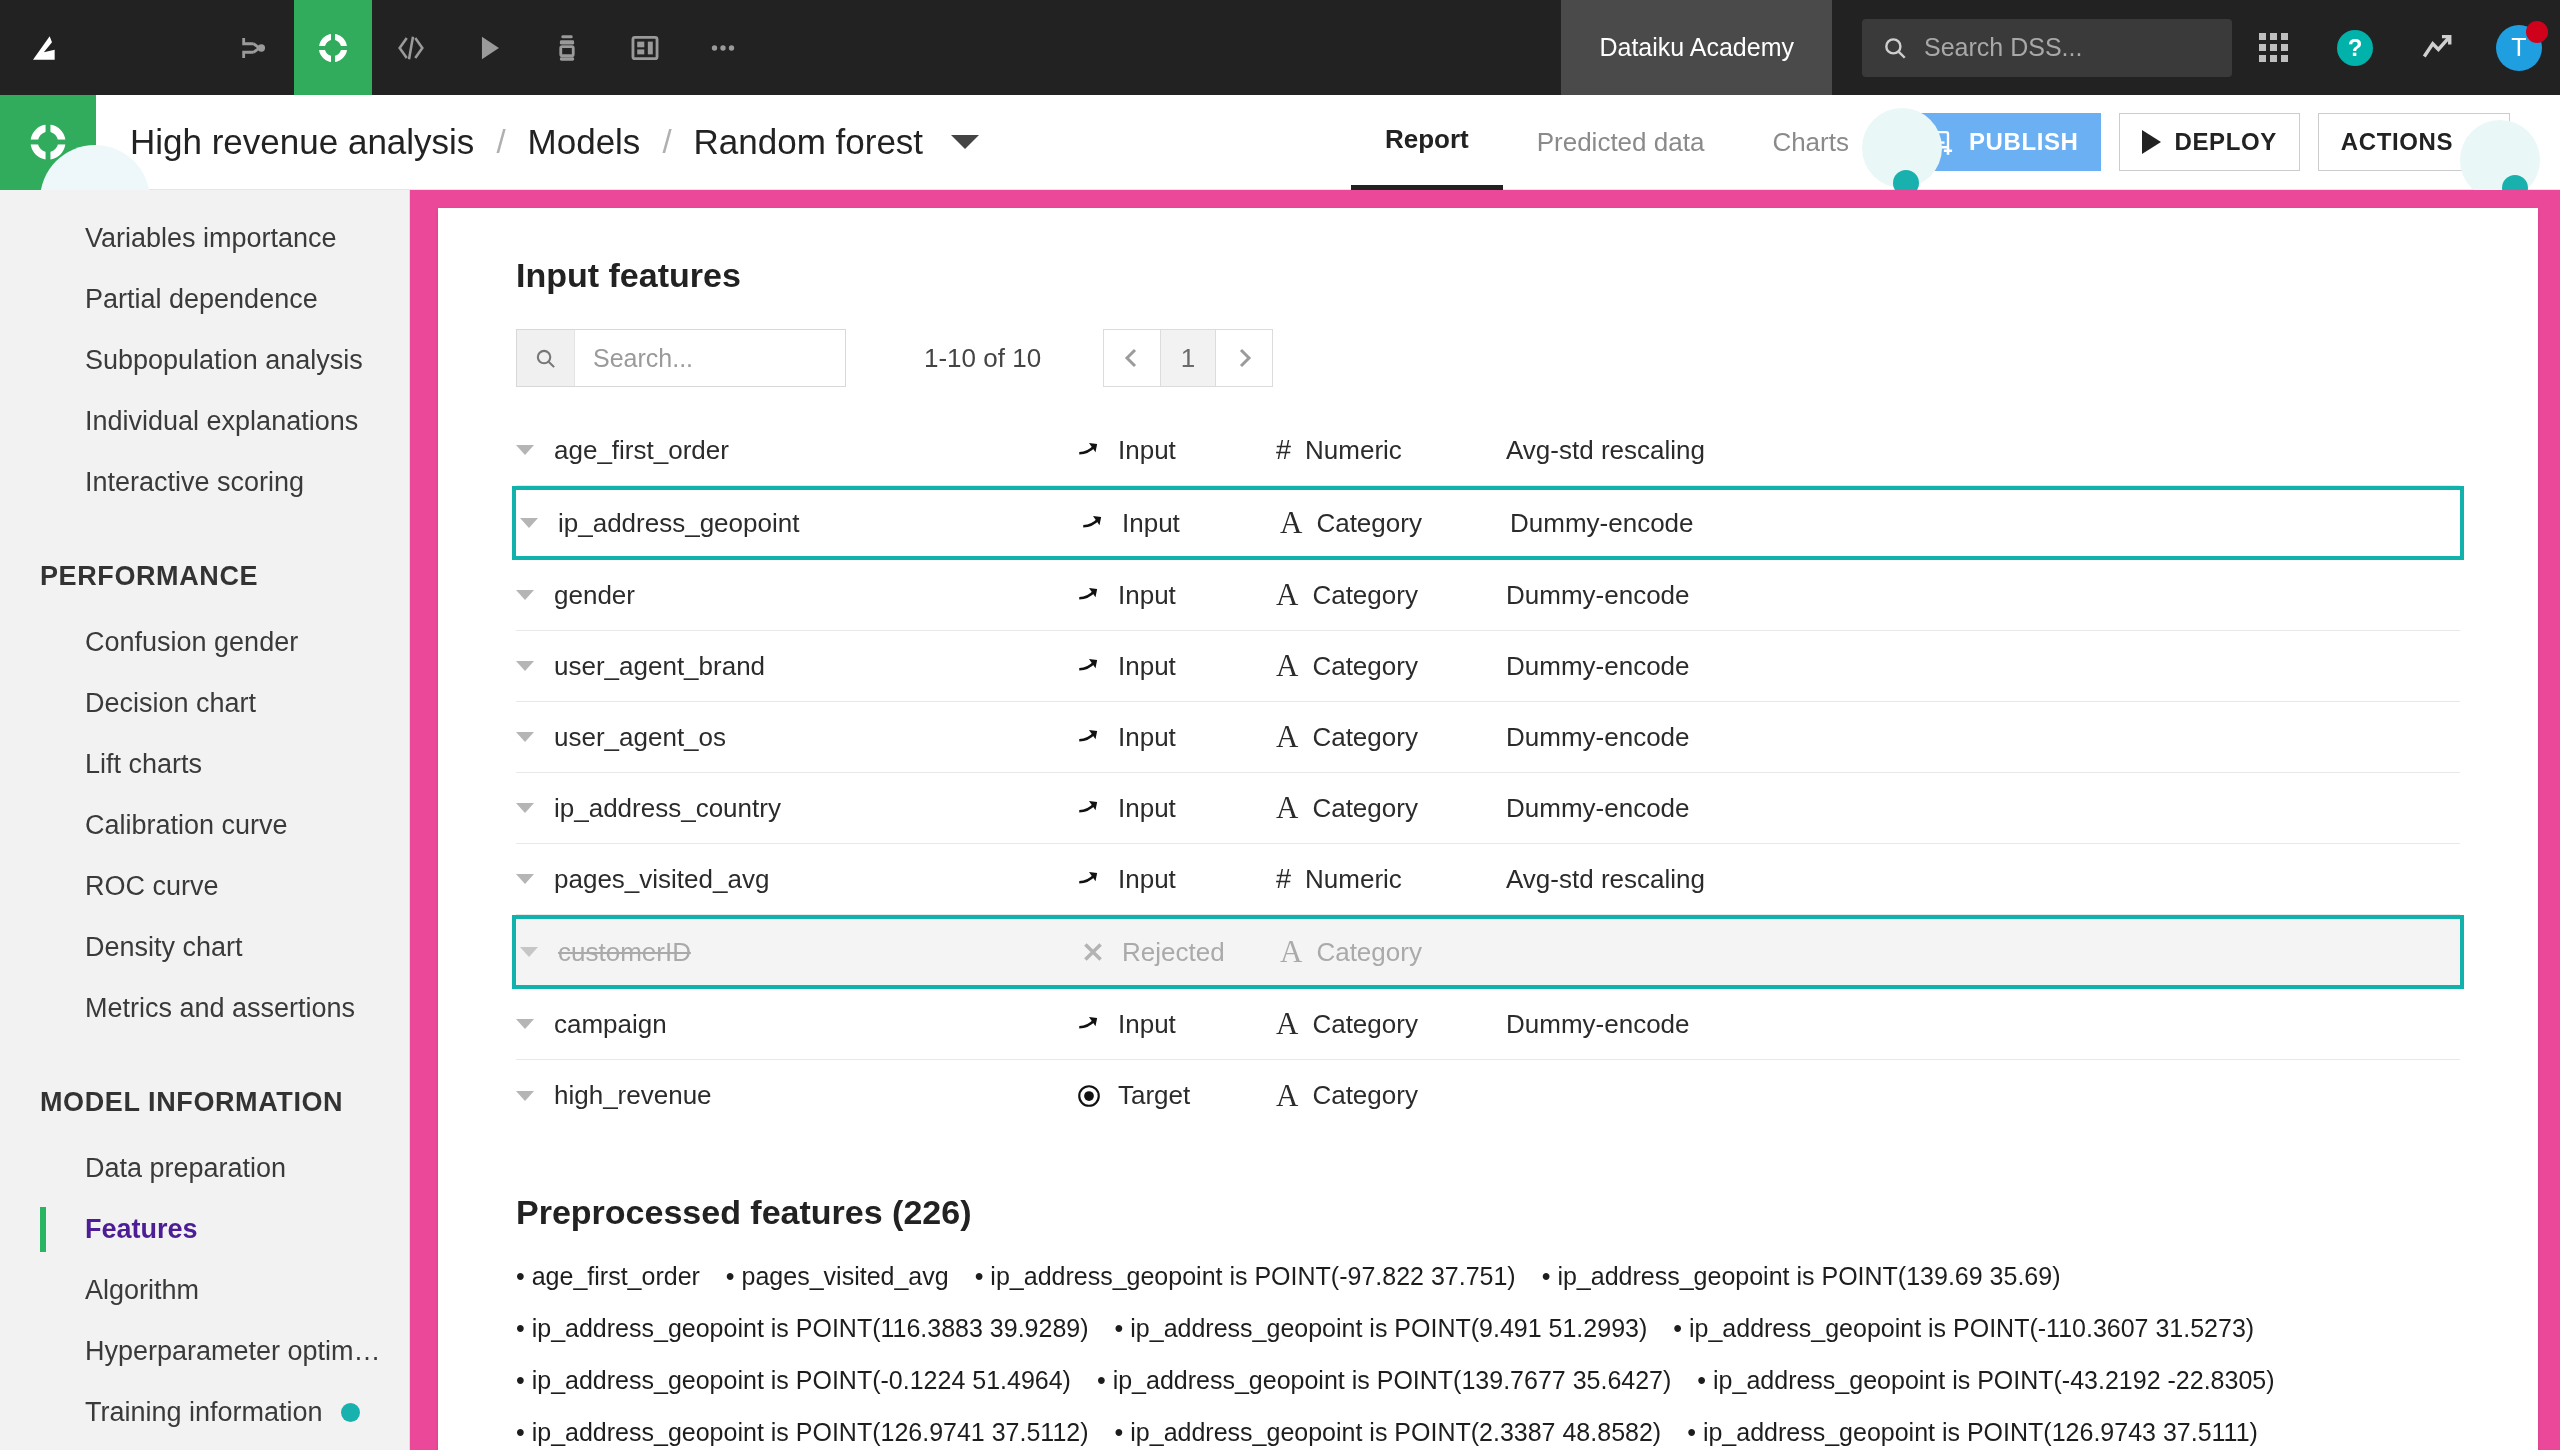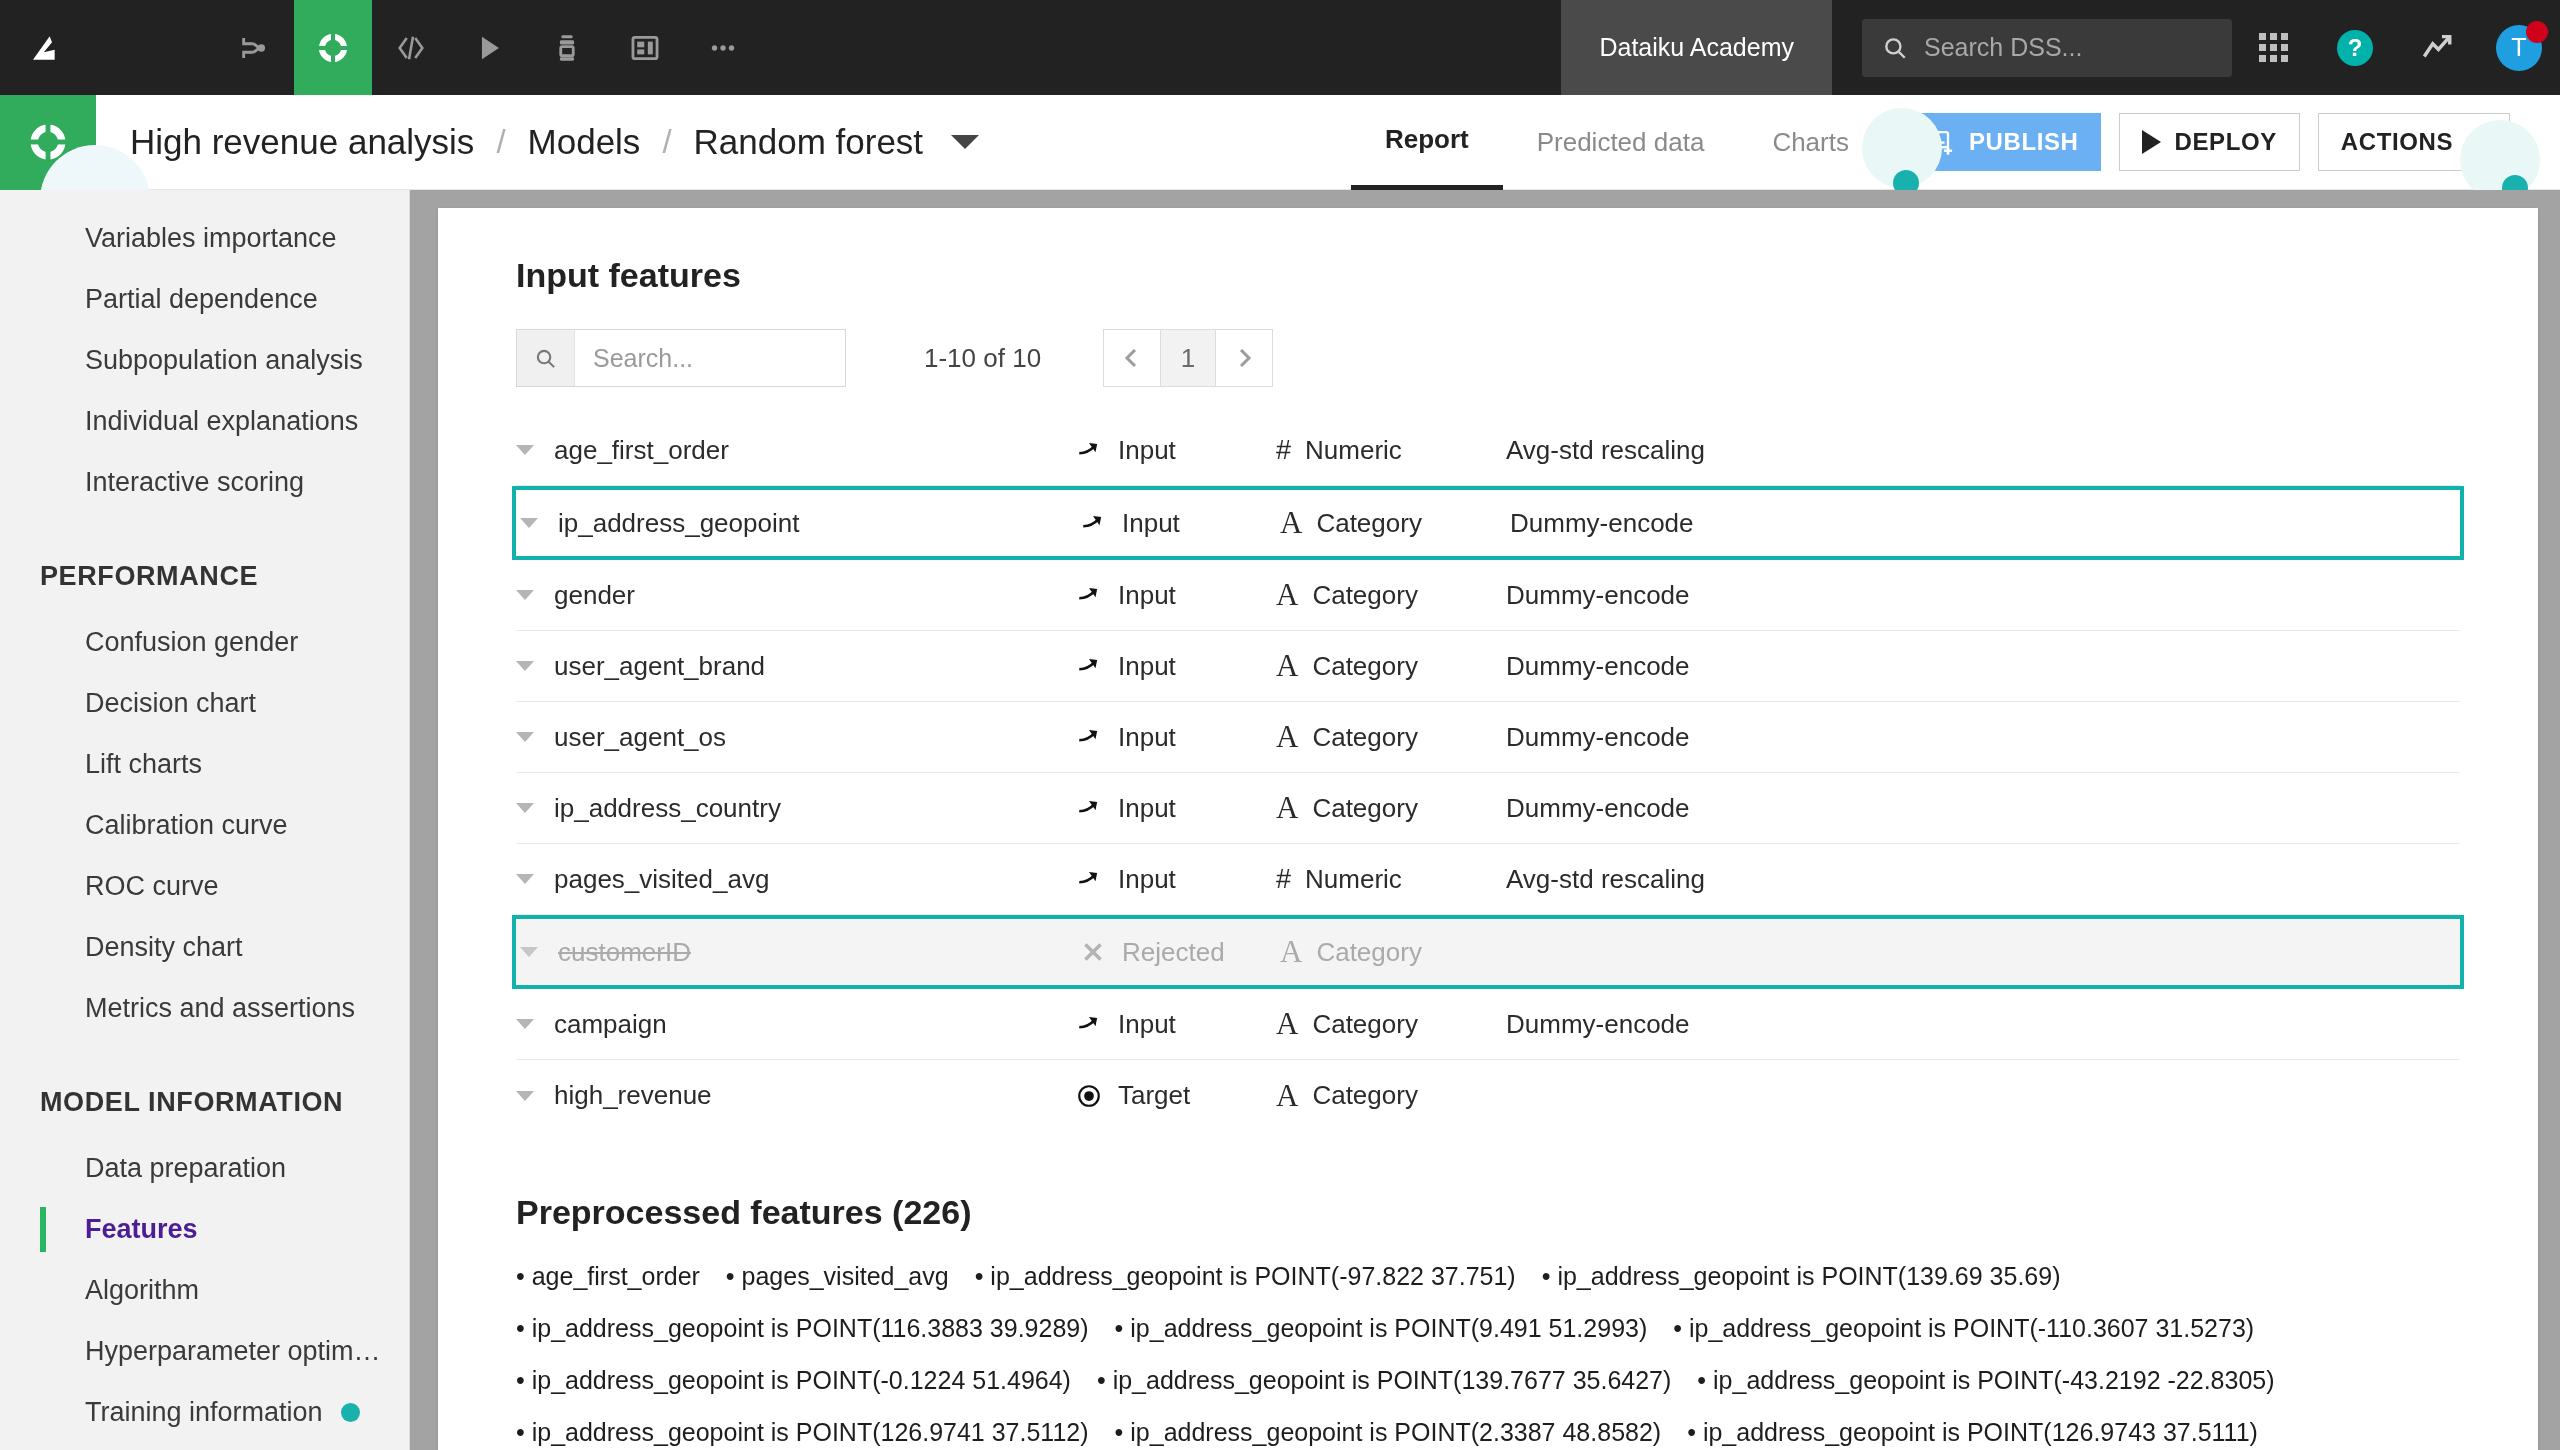--- a/index.html
+++ b/index.html
@@ -136,21 +136,21 @@
   }
   .side-dot {
     width: 19px; height: 19px; border-radius: 50%; background: #18b1ad;
     margin-left: 18px; flex: none;
   }
   .side-truncate { overflow: hidden; text-overflow: ellipsis; max-width: 300px; display: block; }
 
   
   #main {
     position: absolute; top: 190px; left: 410px; width: 2150px; height: 1260px;
-    background: #a3a3a3; overflow: hidden;
+    background: #ec4899; overflow: hidden;
   }
   #card {
     position: absolute; top: 18px; left: 28px; width: 2100px; height: 1250px;
     background: #ffffff; box-shadow: 0 1px 3px rgba(0,0,0,.12);
   }
   .sec-title {
     font-size: 34px; font-weight: bold; color: #222222; margin: 48px 0 0 78px;
   }
   .toolbar { display: flex; align-items: center; margin: 34px 0 0 78px; }
   .searchbox {

